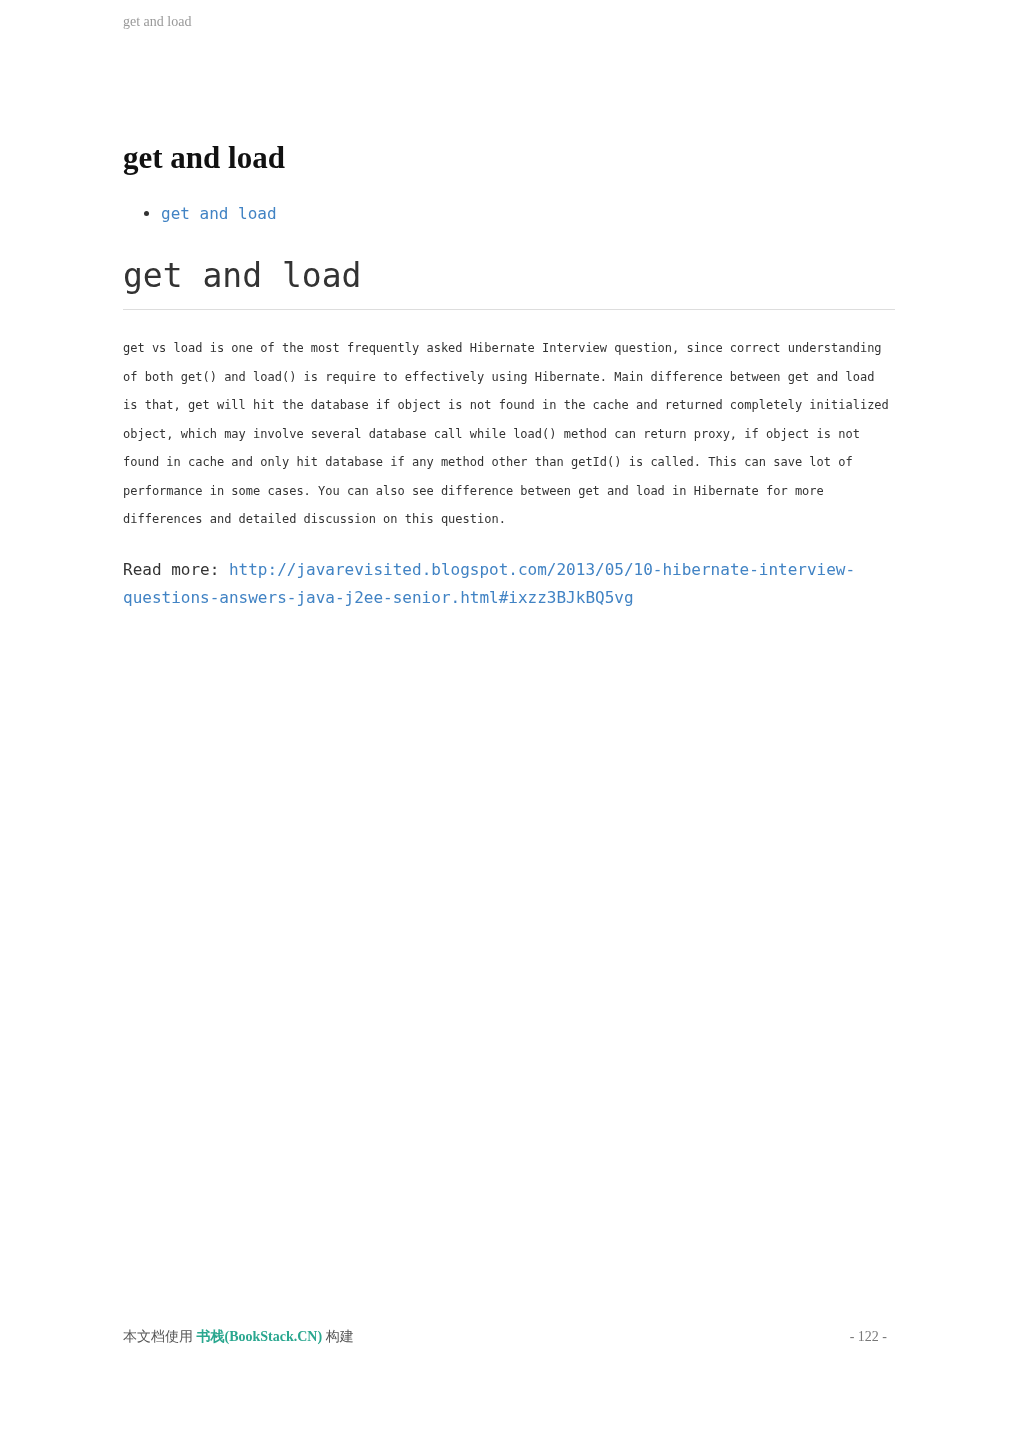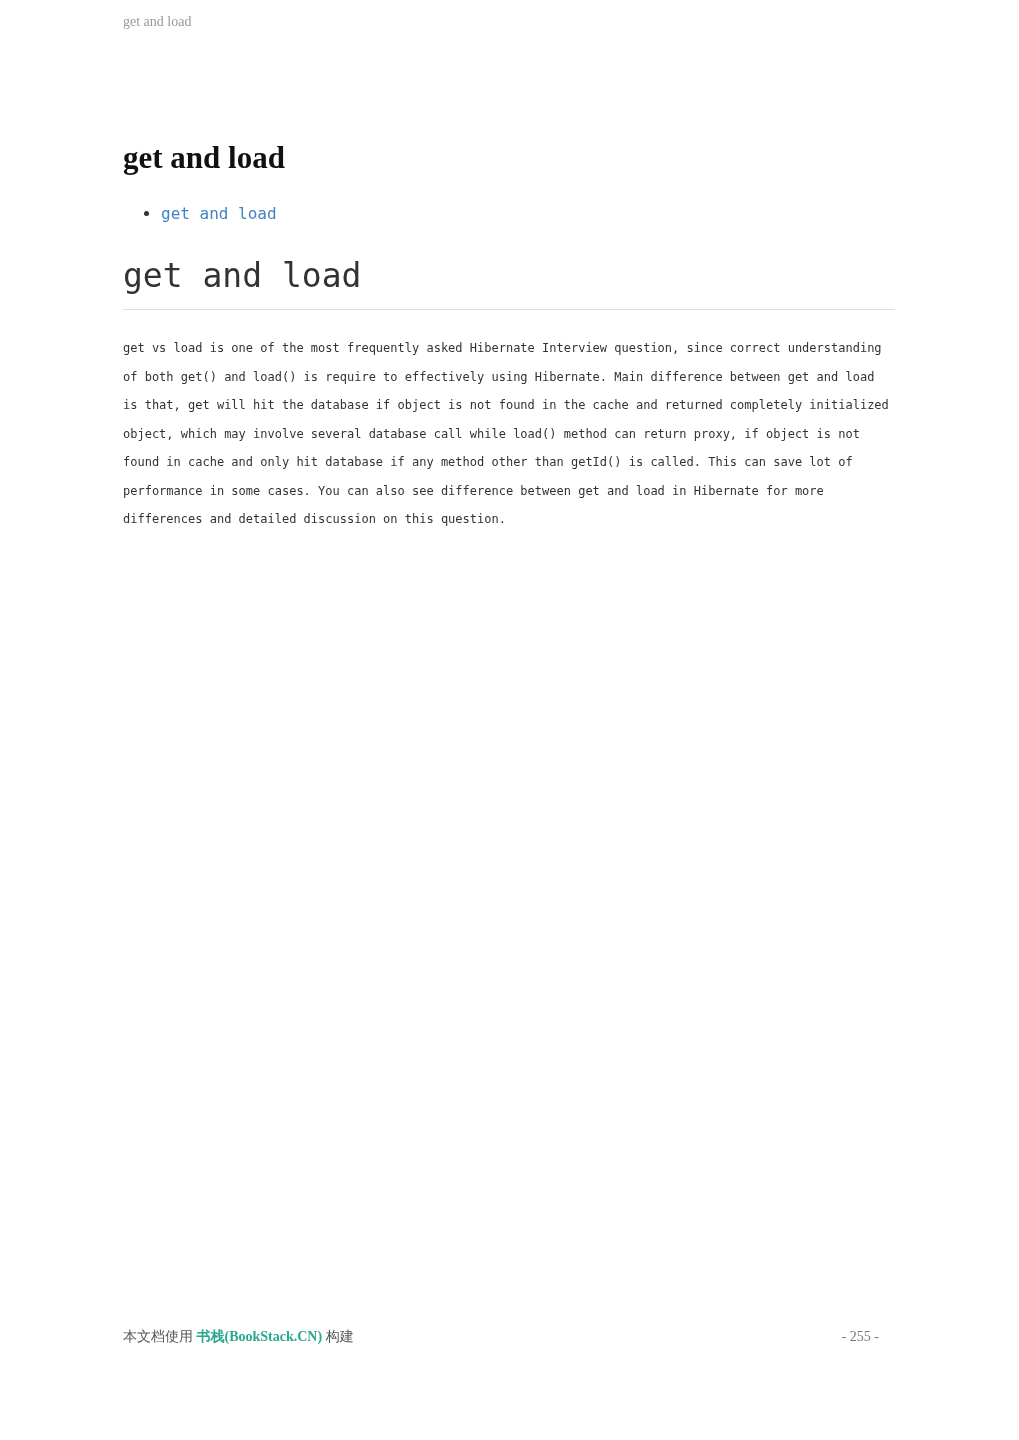--- a/index.html
+++ b/index.html
@@ -74,21 +74,21 @@
     font-family: "DejaVu Sans Mono", monospace;
     font-size: 16px;
     line-height: 28.5px;
     color: #333333;
     overflow-wrap: anywhere;
   }
   .page-footer {
     position: absolute;
     top: 1328px;
     left: 123px;
-    right: 140px;
+    right: 132px;
     display: flex;
     justify-content: space-between;
     align-items: baseline;
     font-family: "Liberation Serif", serif;
     font-size: 14px;
     color: #555555;
   }
   .footer-brand {
     font-weight: bold;
     text-decoration: none;
@@ -112,23 +112,26 @@
     <ul class="toc">
       <li>
         <a class="link" style="color: rgb(65, 131, 196);">get and load</a>
       </li>
     </ul>
 
     <h2 class="section-heading">get and load</h2>
 
     <p class="body-paragraph">get vs load is one of the most frequently asked Hibernate Interview question, since correct understanding of both get() and load() is require to effectively using Hibernate. Main difference between get and load is that, get will hit the database if object is not found in the cache and returned completely initialized object, which may involve several database call while load() method can return proxy, if object is not found in cache and only hit database if any method other than getId() is called. This can save lot of performance in some cases. You can also see difference between get and load in Hibernate for more differences and detailed discussion on this question.</p>
 
+    <p class="read-more">
+      <span>Read more: </span><a class="link" style="color: rgb(65, 131, 196);">http://javarevisited.blogspot.com/2013/05/10-hibernate-interview-questions-answers-java-j2ee-senior.html#ixzz3BJkBQ5vg</a>
+    </p>
 
   </div>
 
   <div class="page-footer">
     <div>
       <span>本文档使用 </span><a class="link footer-brand" style="color: rgb(42, 167, 143);">书栈(BookStack.CN)</a><span> 构建</span>
     </div>
-    <div class="page-number">- 255 -</div>
+    <div class="page-number">- 122 -</div>
   </div>
 
 </div>
 
 </body></html>

